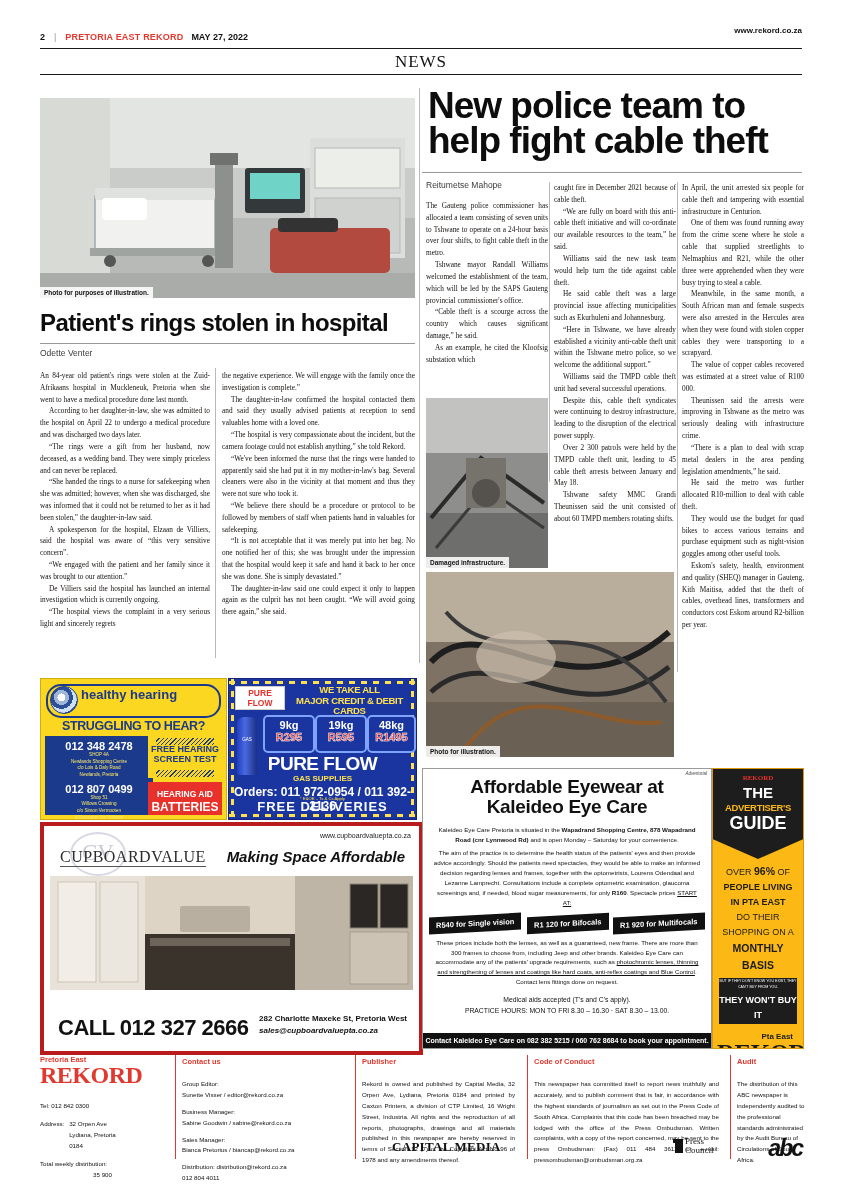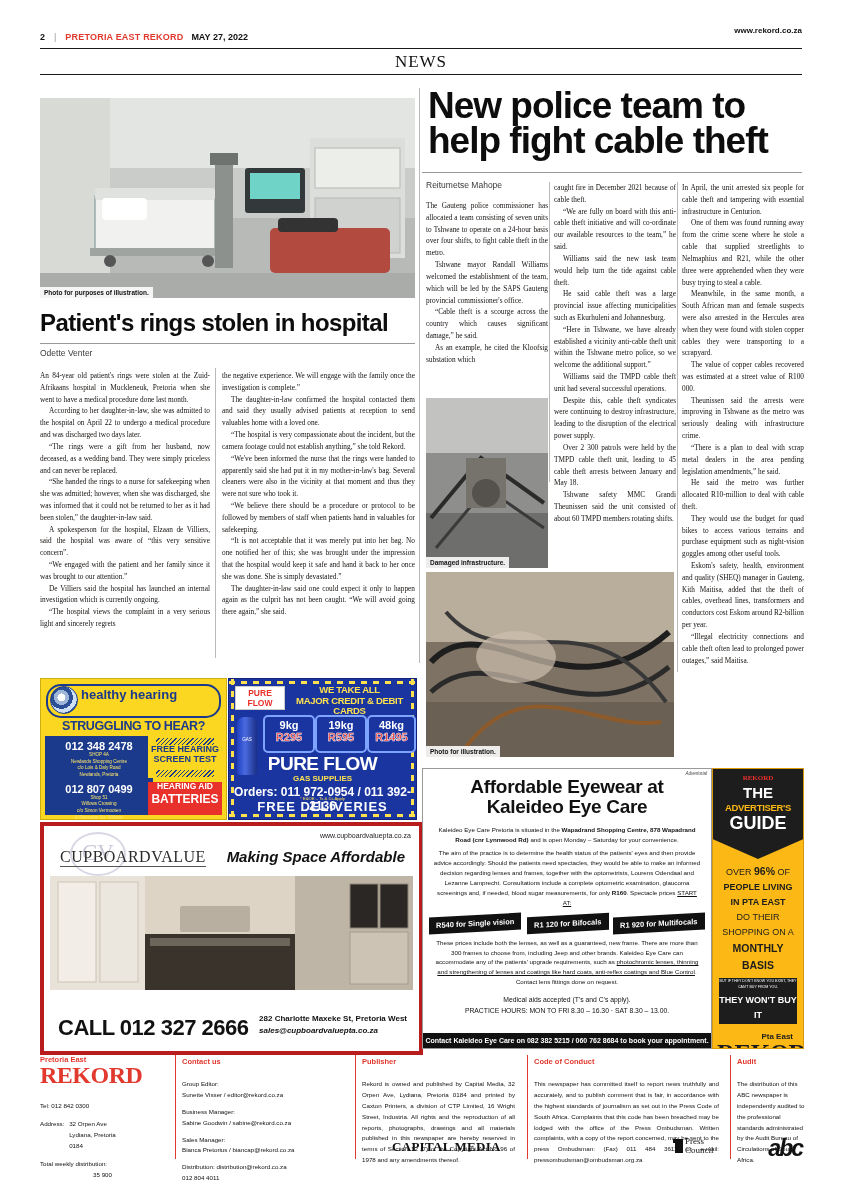--- a/index.html
+++ b/index.html
@@ -42,21 +42,21 @@
   .hear .strug{position:absolute;left:0;top:40px;width:100%;text-align:center;font-family:"Liberation Sans",sans-serif;
        font-size:12.5px;font-weight:bold;color:#1b3a8c;letter-spacing:-.4px;}
   .hear .lpanel{position:absolute;left:4px;top:57px;width:108px;bottom:4px;background:#1b3a8c;}
   .hear .rpanel{position:absolute;right:4px;top:57px;width:74px;height:42px;background:#fcd722;}
   .hear .bpanel{position:absolute;right:4px;top:103px;width:74px;bottom:4px;background:#e8312a;}
   .hear .ph{text-align:center;color:#fff;font-family:"Liberation Sans",sans-serif;font-size:11px;font-weight:bold;margin-top:4px;}
   .hear .sub{text-align:center;color:#ffe96a;font-family:"Liberation Sans",sans-serif;font-size:4.6px;line-height:1.45;}
   .hear .fh{text-align:center;color:#1b3a8c;font-family:"Liberation Sans",sans-serif;font-size:9px;font-weight:bold;line-height:1.1;padding-top:9px;}
   .hear .zig{position:absolute;left:8px;right:8px;height:7px;
        background:repeating-linear-gradient(135deg,#fcd722 0 2px,#1b3a8c 2px 3px);}
-  .hear .bat{text-align:center;color:#fff;font-family:"Liberation Sans",sans-serif;font-weight:bold;line-height:1.15;padding-top:0;}
+  .hear .bat{text-align:center;color:#fff;font-family:"Liberation Sans",sans-serif;font-weight:bold;line-height:1.15;padding-top:8px;}
 
   
   .pf{background:#1a35a0;border:1px solid #12247a;}
   .pf .dash{position:absolute;background:repeating-linear-gradient(90deg,#ffe14d 0 6px,transparent 6px 12px);height:3px;left:0;right:0;}
   .pf .dashv{position:absolute;background:repeating-linear-gradient(180deg,#ffe14d 0 6px,transparent 6px 12px);width:3px;top:0;bottom:0;}
   .pf .badge{position:absolute;left:6px;top:7px;width:48px;height:22px;background:#fff;border:1px solid #ccc;}
   .pf .badge b{display:block;text-align:center;color:#e8312a;font-family:"Liberation Sans",sans-serif;font-size:8.5px;line-height:8px;padding-top:2px;}
   .pf .take{position:absolute;left:58px;top:6px;right:4px;text-align:center;color:#ffe14d;
        font-family:"Liberation Sans",sans-serif;font-size:9.5px;font-weight:bold;line-height:1.12;letter-spacing:-.3px;}
   .pf .cyl{position:absolute;left:8px;top:38px;width:20px;height:58px;border-radius:7px 7px 3px 3px;background:linear-gradient(90deg,#1f3fc0,#4a6ae0 40%,#1b2f86);}
@@ -219,21 +219,20 @@
   <div class="col" id="lead-c3" style="left:682px;top:182px;width:122px;font-size:7.3px;line-height:1.62;">
       <p class="first">In April, the unit arrested six people for cable theft and tampering with essential infrastructure in Centurion.</p>
       <p>One of them was found running away from the crime scene where he stole a cable that supplied streetlights to Nelmaphius and R21, while the other three were apprehended when they were busy trying to steal a cable.</p>
       <p>Meanwhile, in the same month, a South African man and female suspects were also arrested in the Hercules area when they were found with stolen copper cables they were transporting to a scrapyard.</p>
       <p>The value of copper cables recovered was estimated at a street value of R100 000.</p>
       <p>Theunissen said the arrests were improving in Tshwane as the metro was seriously dealing with infrastructure crime.</p>
       <p>“There is a plan to deal with scrap metal dealers in the area pending legislation amendments,” he said.</p>
       <p>He said the metro was further allocated R10-million to deal with cable theft.</p>
       <p>They would use the budget for quad bikes to access various terrains and purchase equipment such as night-vision goggles among other useful tools.</p>
       <p>Eskom's safety, health, environment and quality (SHEQ) manager in Gauteng, Kith Maitisa, added that the theft of cables, overhead lines, transformers and conductors cost Eskom around R2-billion per year.</p>
-      <p>“Illegal electricity connections and cable theft often lead to prolonged power outages,” said Maitisa.</p>
     </div>
   <div class="vline" style="left:549px;top:182px;height:300px;"></div>
   <div class="vline" style="left:677px;top:182px;height:490px;"></div>
 
   <div class="photo" style="left:426px;top:398px;width:122px;height:170px;">
     <svg class="ward" viewBox="0 0 122 170" preserveAspectRatio="none">
       <rect width="122" height="170" fill="#9a9b99"></rect>
       <rect y="0" width="122" height="55" fill="#c2c3c0"></rect>
       <rect y="55" width="122" height="60" fill="#8e8f8c"></rect>
       <rect y="115" width="122" height="55" fill="#6e6f6c"></rect>

